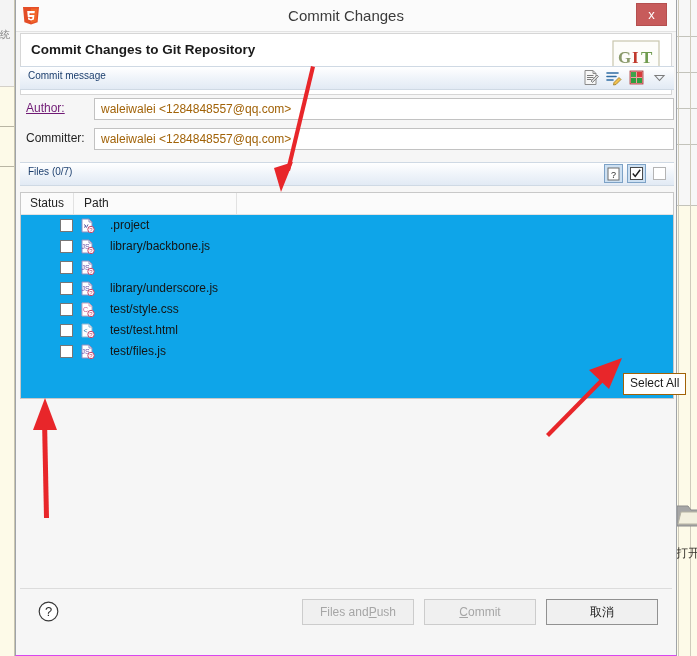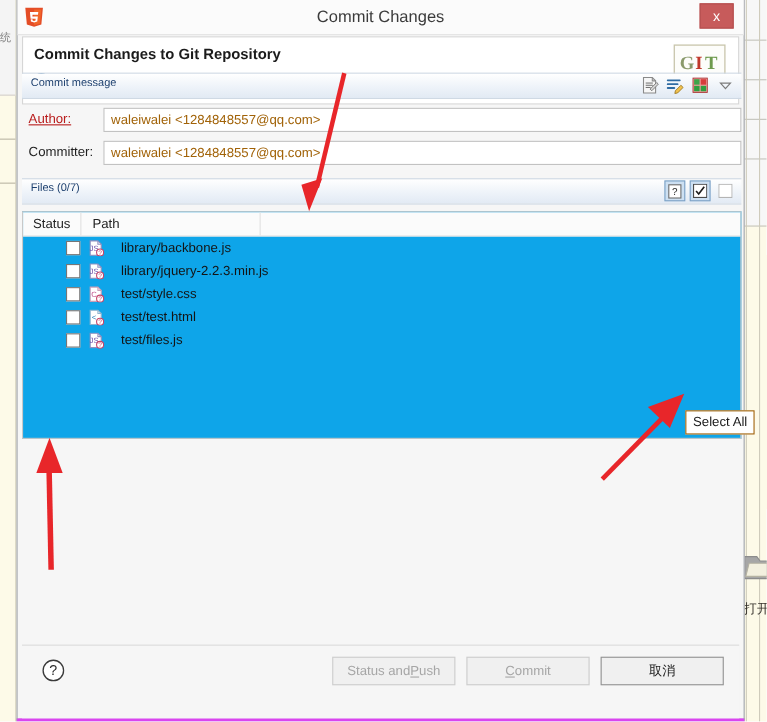--- a/index.html
+++ b/index.html
@@ -88,21 +88,21 @@
   }
 
   
   .dialog {
     position: absolute;
     left: 15px; top: 0px;
     width: 662px; height: 656px;
     background: #f6f6f6;
     border-left: 1px solid #9fa3a8;
     border-right: 1px solid #9fa3a8;
-    border-bottom: 3px solid #d946ef;
+    border-bottom: 1px solid #d946ef;
     box-sizing: border-box;
   }
   .titlebar {
     position: relative;
     height: 31px;
     background: #fbfbfb;
     border-bottom: 1px solid #e3e3e3;
   }
   .title-icon {
     position: absolute;
@@ -270,21 +270,21 @@
   
   .field-row {
     position: relative;
     height: 22px;
     margin-top: 8px;
   }
   .field-label {
     position: absolute;
     left: 6px; top: 3px;
     font-size: 12px;
-    color: #b91c1c;
+    color: #701a75;
     text-decoration: underline;
   }
   .field-label.plain {
     text-decoration: none;
     color: #1f1f1f;
   }
   .field-input {
     position: absolute;
     left: 74px; right: 0; top: 0;
     height: 22px;
@@ -598,20 +598,33 @@
     </div>
 
     <div class="files-list">
       <div class="files-head">
         <div class="col-status">Status</div>
         <div class="col-sep" style="left:52px;"></div>
         <div class="col-path">Path</div>
         <div class="col-sep" style="left:215px;"></div>
       </div>
 
+      <div class="file-row">
+        <div class="file-cb"></div>
+        <div class="file-ic">
+          <svg width="15" height="15" viewBox="0 0 15 15">
+            <path d="M2 1 L9 1 L12 4 L12 14 L2 14 Z" fill="#ffffff" stroke="#8f8fc0" stroke-width="1"></path>
+            <path d="M9 1 L9 4 L12 4" fill="none" stroke="#8f8fc0" stroke-width="1"></path>
+            <path d="M4 6.5 L6 8 L4 9.5 M8 6.5 L6.2 9.8" fill="none" stroke="#4a4a9a" stroke-width="0.9"></path>
+            <circle cx="11" cy="11.5" r="3.2" fill="#ffffff" stroke="#c4456b" stroke-width="1"></circle>
+            <text x="11" y="13.6" text-anchor="middle" font-family="Liberation Sans, sans-serif" font-size="6" fill="#c4456b">?</text>
+          </svg>
+        </div>
+        <div class="file-name">.project</div>
+      </div>
 
       <div class="file-row">
         <div class="file-cb"></div>
         <div class="file-ic">
           <svg width="15" height="15" viewBox="0 0 15 15">
             <path d="M2 1 L9 1 L12 4 L12 14 L2 14 Z" fill="#ffffff" stroke="#8f8fc0" stroke-width="1"></path>
             <path d="M9 1 L9 4 L12 4" fill="none" stroke="#8f8fc0" stroke-width="1"></path>
             <text x="5.5" y="10" text-anchor="middle" font-family="Liberation Sans, sans-serif" font-size="7" fill="#6a4ea8">JS</text>
             <circle cx="11" cy="11.5" r="3.2" fill="#ffffff" stroke="#c4456b" stroke-width="1"></circle>
             <text x="11" y="13.6" text-anchor="middle" font-family="Liberation Sans, sans-serif" font-size="6" fill="#c4456b">?</text>
@@ -624,23 +637,35 @@
         <div class="file-cb"></div>
         <div class="file-ic">
           <svg width="15" height="15" viewBox="0 0 15 15">
             <path d="M2 1 L9 1 L12 4 L12 14 L2 14 Z" fill="#ffffff" stroke="#8f8fc0" stroke-width="1"></path>
             <path d="M9 1 L9 4 L12 4" fill="none" stroke="#8f8fc0" stroke-width="1"></path>
             <text x="5.5" y="10" text-anchor="middle" font-family="Liberation Sans, sans-serif" font-size="7" fill="#6a4ea8">JS</text>
             <circle cx="11" cy="11.5" r="3.2" fill="#ffffff" stroke="#c4456b" stroke-width="1"></circle>
             <text x="11" y="13.6" text-anchor="middle" font-family="Liberation Sans, sans-serif" font-size="6" fill="#c4456b">?</text>
           </svg>
         </div>
-        <div class="file-name">library/jquery-2.2.3.min.js</div>
-      </div>
-
+      </div>
+
+      <div class="file-row">
+        <div class="file-cb"></div>
+        <div class="file-ic">
+          <svg width="15" height="15" viewBox="0 0 15 15">
+            <path d="M2 1 L9 1 L12 4 L12 14 L2 14 Z" fill="#ffffff" stroke="#8f8fc0" stroke-width="1"></path>
+            <path d="M9 1 L9 4 L12 4" fill="none" stroke="#8f8fc0" stroke-width="1"></path>
+            <text x="5.5" y="10" text-anchor="middle" font-family="Liberation Sans, sans-serif" font-size="7" fill="#6a4ea8">JS</text>
+            <circle cx="11" cy="11.5" r="3.2" fill="#ffffff" stroke="#c4456b" stroke-width="1"></circle>
+            <text x="11" y="13.6" text-anchor="middle" font-family="Liberation Sans, sans-serif" font-size="6" fill="#c4456b">?</text>
+          </svg>
+        </div>
+        <div class="file-name">library/underscore.js</div>
+      </div>
 
       <div class="file-row">
         <div class="file-cb"></div>
         <div class="file-ic">
           <svg width="15" height="15" viewBox="0 0 15 15">
             <path d="M2 1 L9 1 L12 4 L12 14 L2 14 Z" fill="#ffffff" stroke="#c8a0b8" stroke-width="1"></path>
             <path d="M9 1 L9 4 L12 4" fill="none" stroke="#c8a0b8" stroke-width="1"></path>
             <text x="5.5" y="10" text-anchor="middle" font-family="Liberation Sans, sans-serif" font-size="7" fill="#c14f8a">C</text>
             <circle cx="11" cy="11.5" r="3.2" fill="#ffffff" stroke="#c4456b" stroke-width="1"></circle>
             <text x="11" y="13.6" text-anchor="middle" font-family="Liberation Sans, sans-serif" font-size="6" fill="#c4456b">?</text>
@@ -680,21 +705,21 @@
   </div>
 
   <div class="footer">
     <div class="help-btn">
       <svg width="21" height="21" viewBox="0 0 21 21">
         <circle cx="10.5" cy="10.5" r="9.3" fill="#ffffff" stroke="#3a3a3a" stroke-width="1.2"></circle>
         <text x="10.5" y="15" text-anchor="middle" font-family="Liberation Sans, sans-serif" font-size="13" fill="#2b2b2b">?</text>
       </svg>
     </div>
     <div class="btn" id="btn-commit-push">
-      <span>Status and </span>
+      <span>Files and </span>
         <span class="u">P</span>
         <span>ush</span>
     </div>
     <div class="btn" id="btn-commit">
       <span></span>
         <span class="u">C</span>
         <span>ommit</span>
     </div>
     <div class="btn enabled" id="btn-cancel">
       <span>取消</span>

